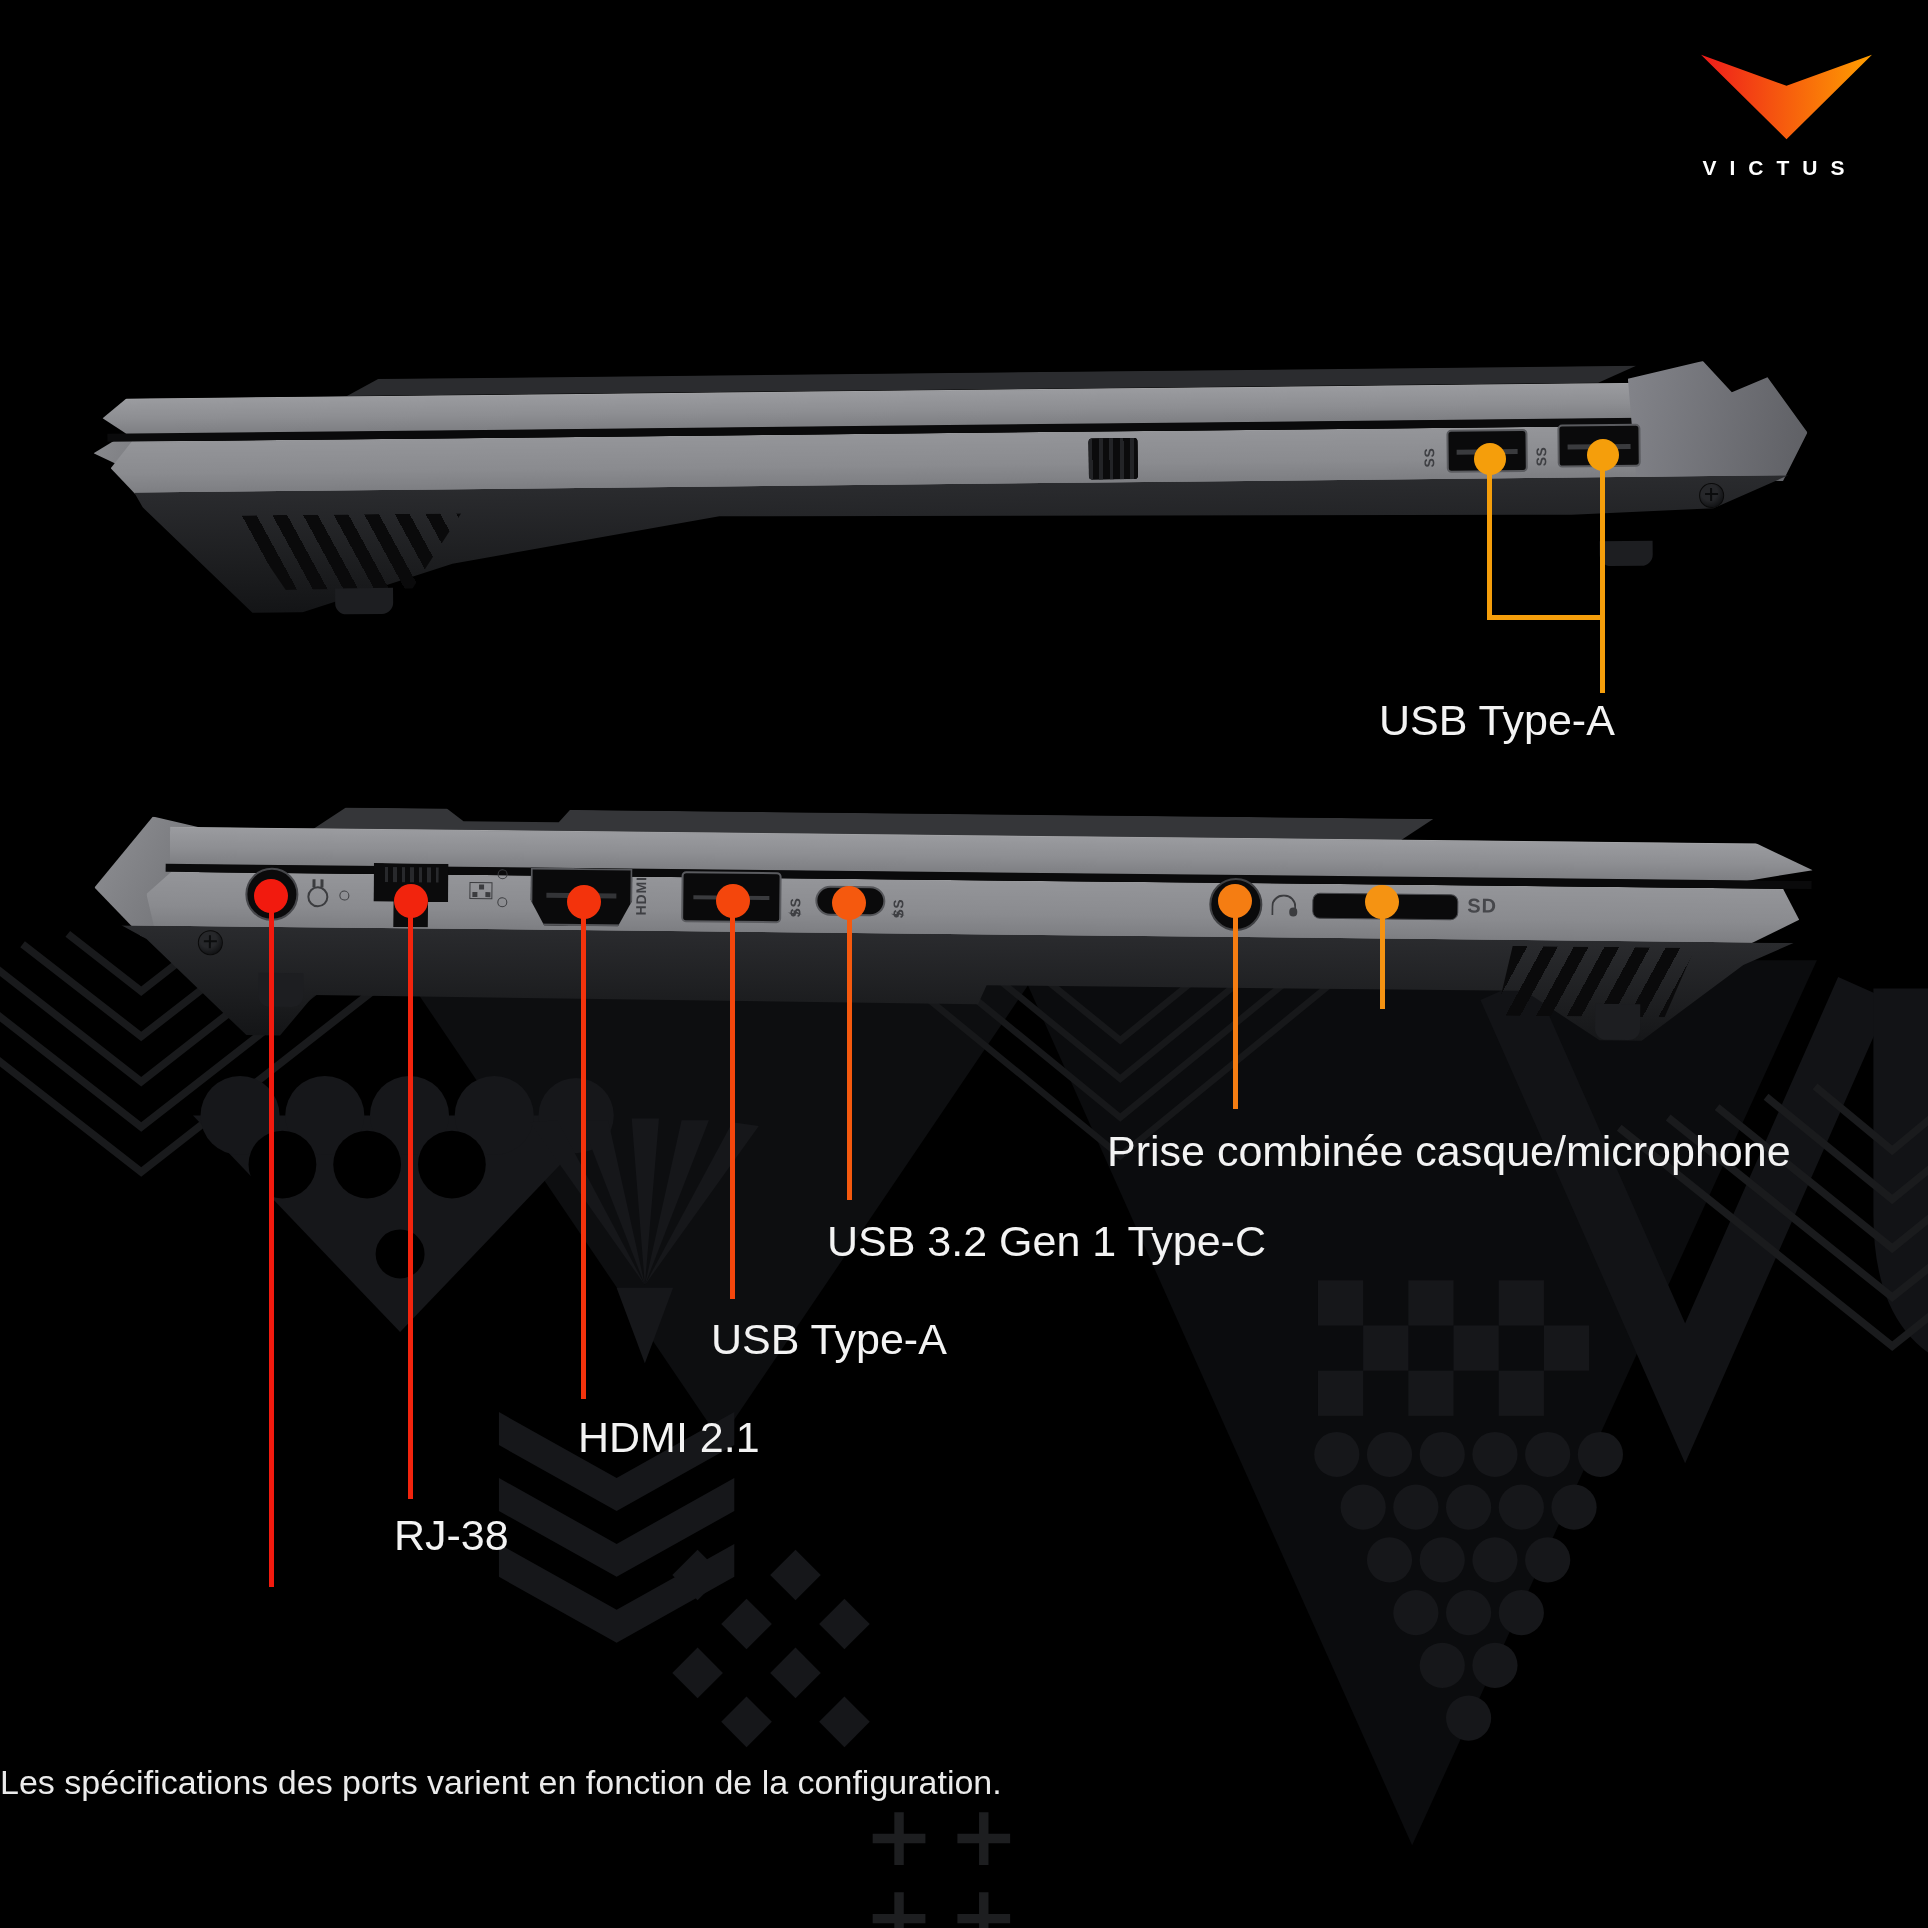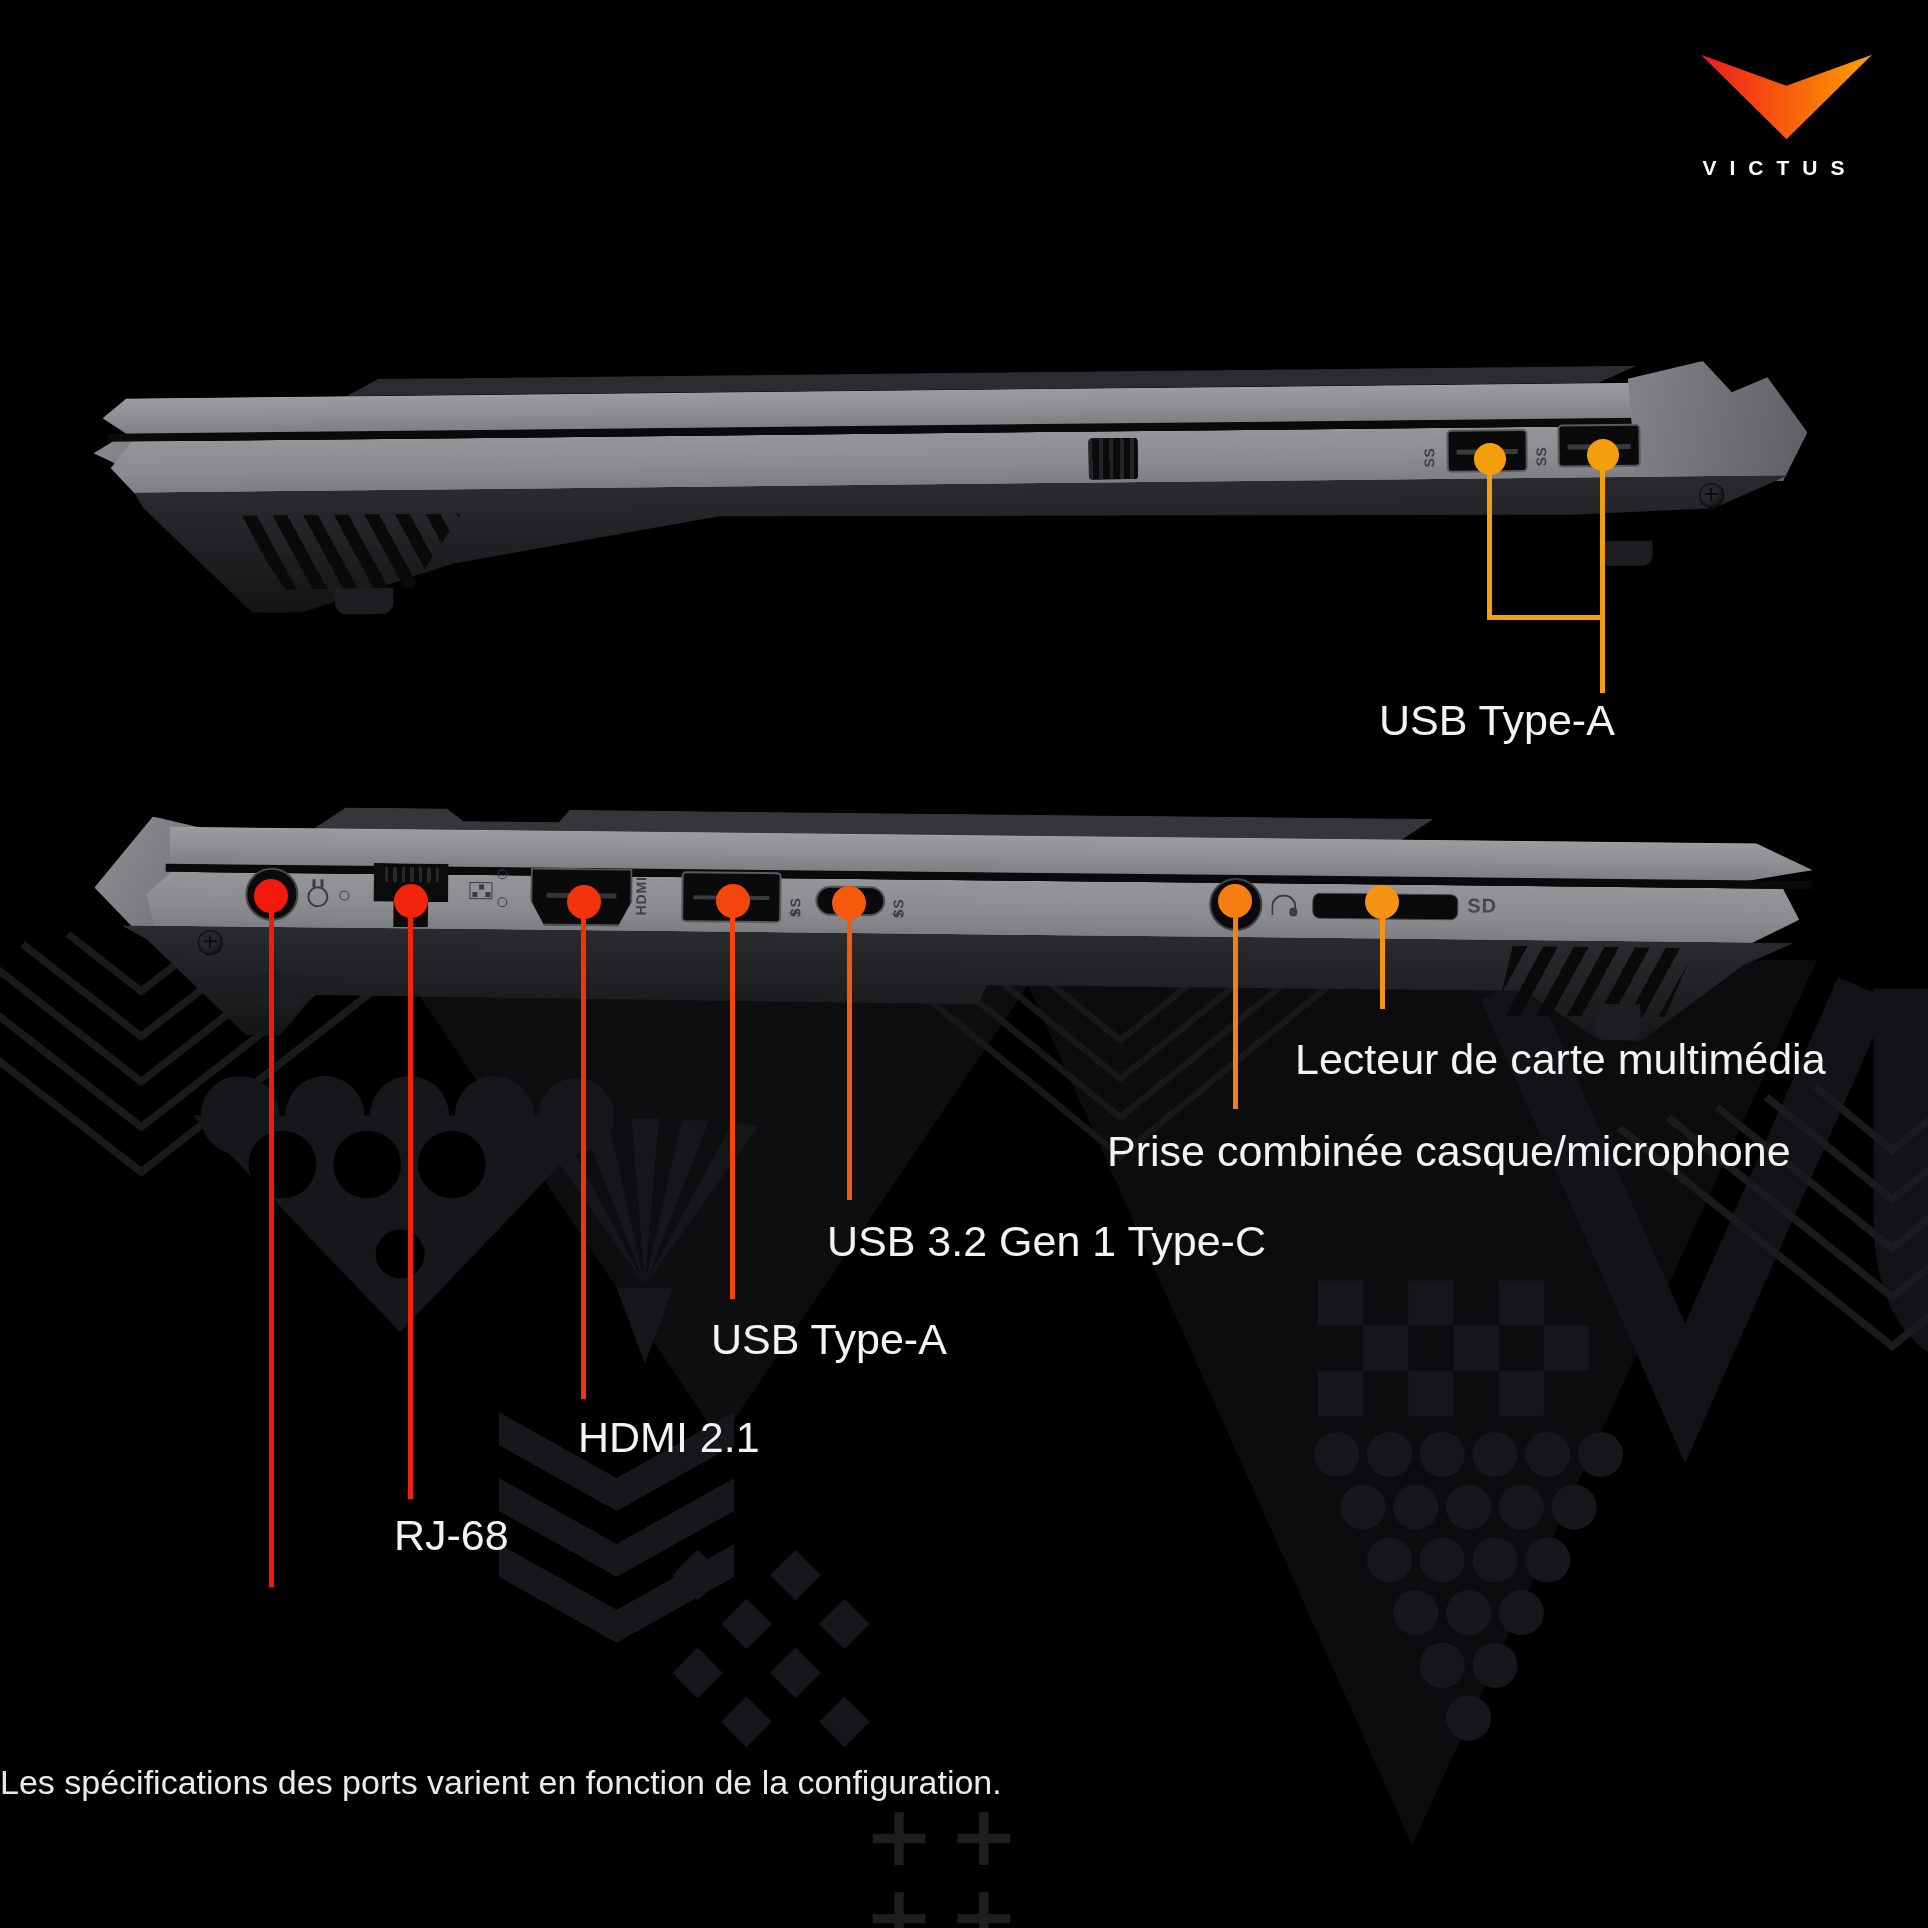--- a/index.html
+++ b/index.html
@@ -299,33 +299,32 @@
       <div class="cdot" style="position: absolute; left: 1474px; top: 443px; width: 32px; height: 32px; background: rgb(245, 158, 11);"></div>
       <div class="stem" style="position: absolute; left: 1600px; top: 455px; height: 165px; background: rgb(245, 158, 11);"></div>
       <div class="cdot" style="position: absolute; left: 1587px; top: 439px; width: 32px; height: 32px; background: rgb(245, 158, 11);"></div>
       <div class="stem" style="position: absolute; left: 1487px; top: 615px; width: 118px; height: 4.7px; background: rgb(245, 158, 11);"></div>
       <div class="stem" style="position: absolute; left: 1600px; top: 620px; height: 73px; background: rgb(245, 158, 11);"></div>
       <div class="clabel" style="position: absolute; left: 1379px; top: 697px;">USB Type-A</div>
       <div class="stem" style="position: absolute; left: 269px; top: 896px; height: 691px; background: rgb(242, 26, 14);"></div>
       <div class="cdot" style="position: absolute; left: 254px; top: 879px; width: 34px; height: 34px; background: rgb(242, 26, 14);"></div>
       <div class="stem" style="position: absolute; left: 408px; top: 901px; height: 598px; background: rgb(242, 36, 13);"></div>
       <div class="cdot" style="position: absolute; left: 394px; top: 884px; width: 34px; height: 34px; background: rgb(242, 36, 13);"></div>
-      <div class="clabel" style="position: absolute; left: 394px; top: 1512px;">RJ-68</div>
+      <div class="clabel" style="position: absolute; left: 394px; top: 1512px;">RJ-38</div>
       <div class="stem" style="position: absolute; left: 581px; top: 902px; height: 497px; background: rgb(243, 51, 12);"></div>
       <div class="cdot" style="position: absolute; left: 567px; top: 885px; width: 34px; height: 34px; background: rgb(243, 51, 12);"></div>
       <div class="clabel" style="position: absolute; left: 562px; top: 1414px; margin-left: 16px;">HDMI 2.1</div>
       <div class="stem" style="position: absolute; left: 730px; top: 901px; height: 398px; background: rgb(244, 70, 12);"></div>
       <div class="cdot" style="position: absolute; left: 716px; top: 884px; width: 34px; height: 34px; background: rgb(244, 70, 12);"></div>
       <div class="clabel" style="position: absolute; left: 711px; top: 1316px;">USB Type-A</div>
       <div class="stem" style="position: absolute; left: 847px; top: 903px; height: 297px; background: rgb(245, 89, 14);"></div>
       <div class="cdot" style="position: absolute; left: 832px; top: 886px; width: 34px; height: 34px; background: rgb(245, 89, 14);"></div>
       <div class="clabel" style="position: absolute; left: 827px; top: 1218px;">USB 3.2 Gen 1 Type-C</div>
       <div class="stem" style="position: absolute; left: 1233px; top: 901px; height: 208px; background: rgb(245, 125, 18);"></div>
       <div class="cdot" style="position: absolute; left: 1218px; top: 884px; width: 34px; height: 34px; background: rgb(245, 125, 18);"></div>
       <div class="clabel" style="position: absolute; left: 1107px; top: 1128px;">Prise combinée casque/microphone</div>
       <div class="stem" style="position: absolute; left: 1380px; top: 902px; height: 107px; background: rgb(245, 147, 18);"></div>
       <div class="cdot" style="position: absolute; left: 1365px; top: 885px; width: 34px; height: 34px; background: rgb(245, 147, 18);"></div>
-      <div class="clabel" style="position: absolute; left: 1295px; top: 1036px;">Lecteur de carte multimédia</div>
     </div>
 
   <div class="disclaimer">Les spécifications des ports varient en fonction de la configuration.</div>
 </div>
 
 
 </body></html>

